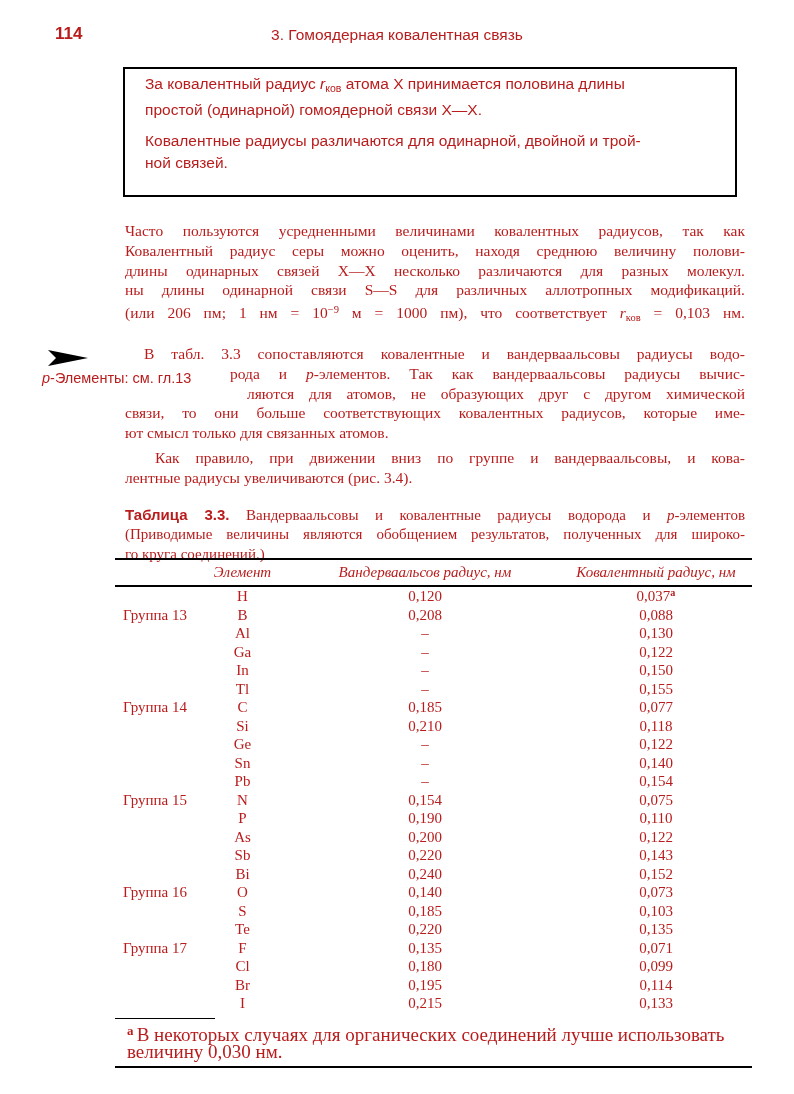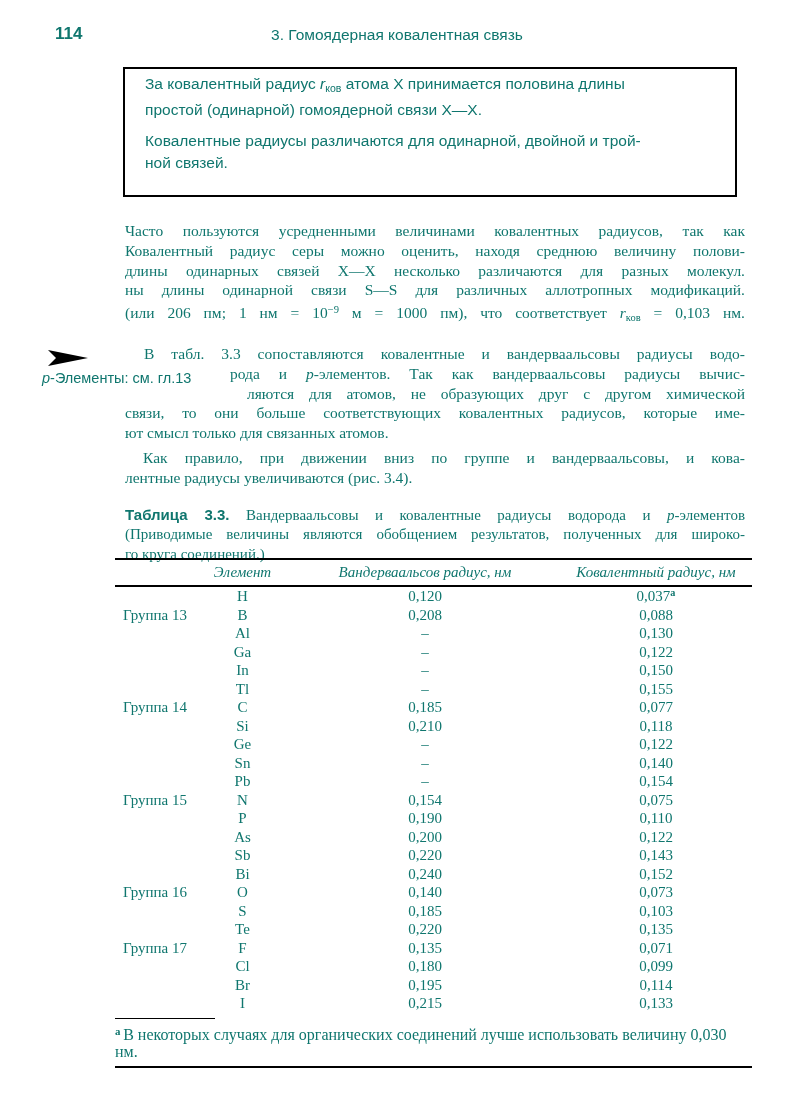--- a/index.html
+++ b/index.html
@@ -1,20 +1,20 @@
 <!DOCTYPE html>
 <html><head>
 <meta charset="utf-8">
 <style>
   html,body{margin:0;padding:0;background:#e8e8e8;}
   .page{
     position:relative;
     width:794px;height:1094px;
     background:#ffffff;
-    color:#0f766e;
+    color:#b91c1c;
     font-family:"Liberation Serif", serif;
     overflow:hidden;
   }
   
   .pagenum{
     position:absolute;left:55px;top:24px;
     font-family:"Liberation Sans", sans-serif;
     font-weight:bold;font-size:17px;
   }
   .runhead{
@@ -74,21 +74,21 @@
   table.radii td{
     padding:0;line-height:18.5px;height:18.5px;
     text-align:center;white-space:nowrap;
   }
   td.td-group{text-align:left;}
   .col-group{width:80px;}
   .col-el{width:95px;}
   .col-vdw{width:270px;}
   .col-cov{width:192px;}
   .footsep{width:100px;border-top:1.5px solid #000;margin-top:5px;}
-  .footnote{font-size:16px;line-height:18px;margin-top:3px;}
+  .footnote{font-size:19px;line-height:18px;margin-top:3px;margin-left:12px;}
   .bottomrule{border-top:2px solid #000;margin-top:5px;}
 </style>
 </head>
 <body>
 
 <div class="page">
 
   <div class="pagenum">114</div>
   <div class="runhead">3. Гомоядерная ковалентная связь</div>
 
@@ -118,21 +118,21 @@
 
   <div class="para p2">
       <div class="tline just" style="margin-left: 19px;"><span>В табл. 3.3 сопоставляются ковалентные и вандерваальсовы радиусы водо-</span></div>
       <div class="tline just" style="margin-left: 105px;"><span>рода и </span><span class="i">p</span><span>-элементов. Так как вандерваальсовы радиусы вычис-</span></div>
       <div class="tline just" style="margin-left: 122px;"><span>ляются для атомов, не образующих друг с другом химической</span></div>
       <div class="tline just"><span>связи, то они больше соответствующих ковалентных радиусов, которые име-</span></div>
       <div class="tline"><span>ют смысл только для связанных атомов.</span></div>
     </div>
 
   <div class="para p3">
-      <div class="tline just" style="margin-left: 18px;"><span>Как правило, при движении вниз по группе и вандерваальсовы, и кова-</span></div>
+      <div class="tline just" style="margin-left: 30px;"><span>Как правило, при движении вниз по группе и вандерваальсовы, и кова-</span></div>
       <div class="tline"><span>лентные радиусы увеличиваются (рис. 3.4).</span></div>
     </div>
 
   <div class="caption">
       <div class="tline just"><span class="bsans">Таблица 3.3.</span><span> Вандерваальсовы и ковалентные радиусы водорода и </span><span class="i">p</span><span>-элементов</span></div>
       <div class="tline just"><span>(Приводимые величины являются обобщением результатов, полученных для широко-</span></div>
       <div class="tline"><span>го круга соединений.)</span></div>
     </div>
 
   <div class="tablewrap">

